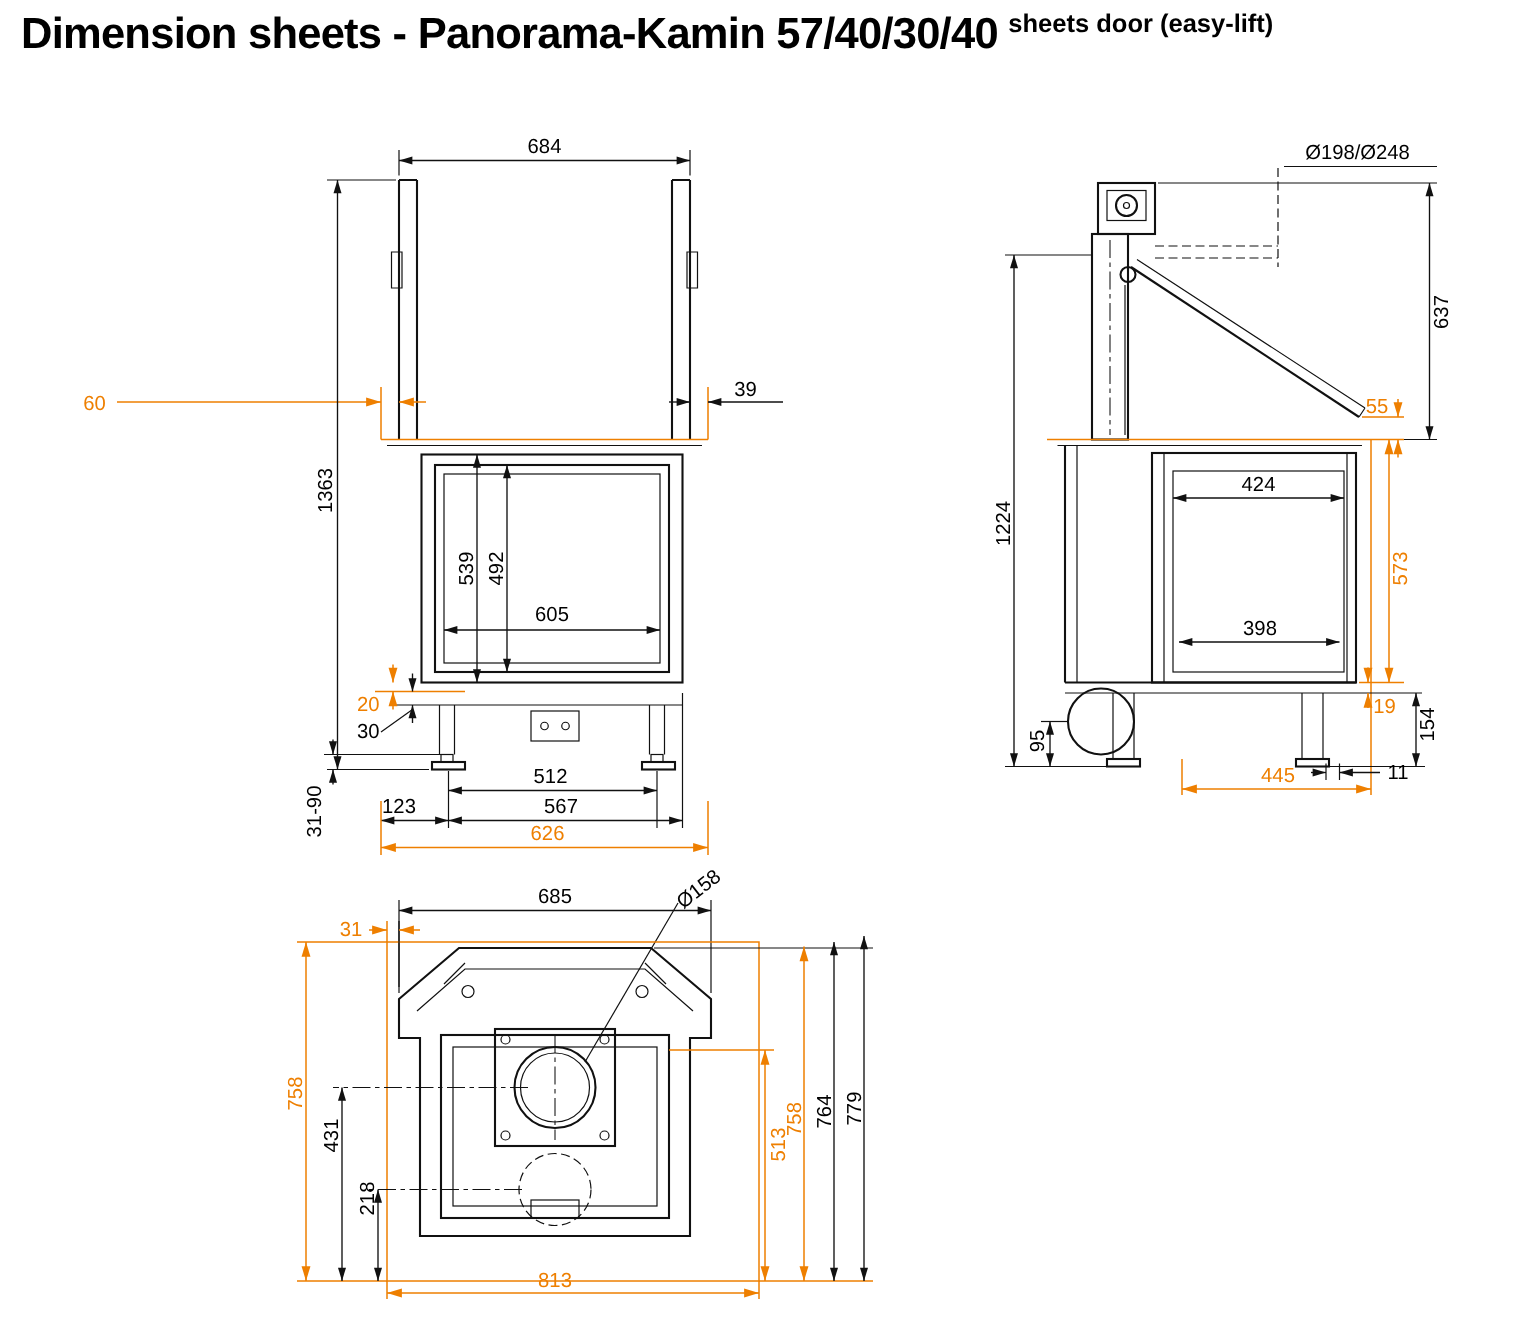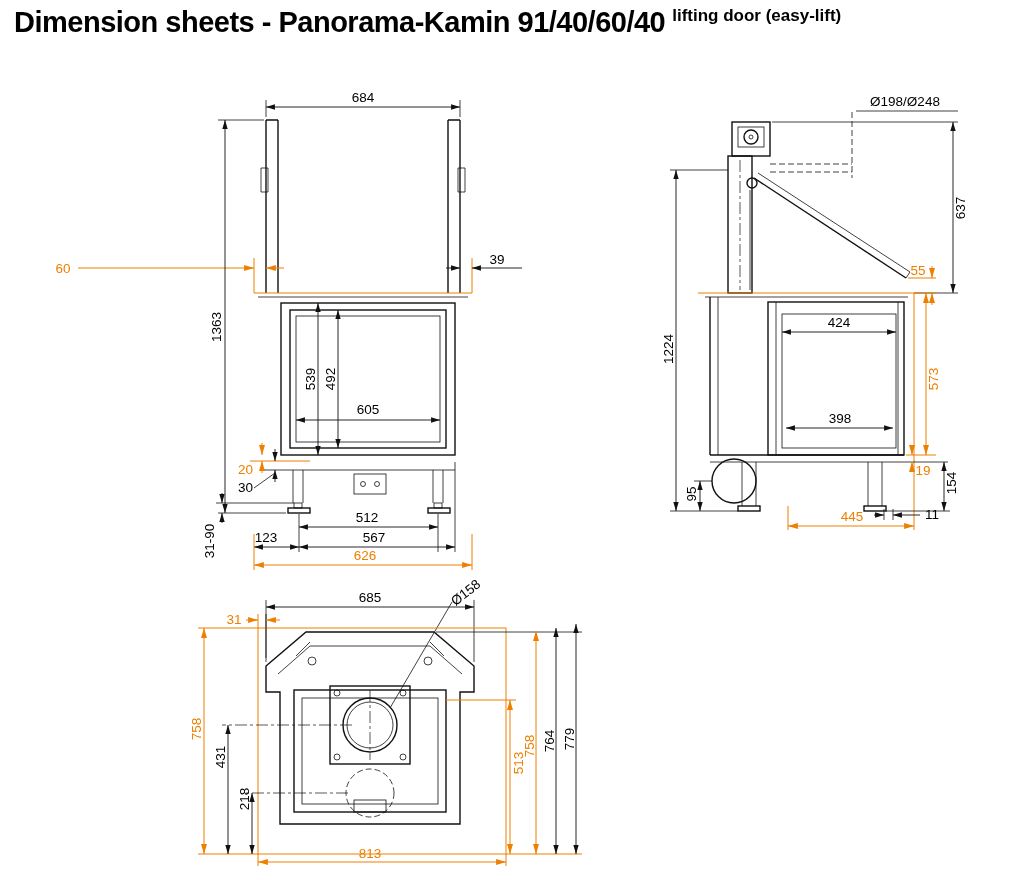--- a/index.html
+++ b/index.html
@@ -20,21 +20,21 @@
   .cl  { fill:none; stroke:var(--line); stroke-width:0.7; stroke-dasharray:12 3 3 3; }
   .dl  { fill:none; stroke:var(--line); stroke-width:0.9; }  
   .od  { fill:none; stroke:var(--accent); stroke-width:1; }  
   text.d { font-size:13.5px; fill:#000; font-family:"Liberation Sans",sans-serif; }
   text.o { fill:var(--accent); }
 </style>
 </head>
 <body>
 
 <div class="titlebar">
-  <span class="title-main">Dimension sheets - Panorama-Kamin 91/40/60/40</span><span class="title-suffix">lifting door (easy-lift)</span>
+  <span class="title-main">Dimension sheets - Panorama-Kamin 57/40/30/40</span><span class="title-suffix">sheets door (easy-lift)</span>
 </div>
 
 <svg class="drawing" width="1023" height="885" viewBox="0 0 1023 885" xmlns="http://www.w3.org/2000/svg">
   <defs>
     <marker id="ab" viewBox="0 0 10 10" refX="9.5" refY="5" markerWidth="11" markerHeight="11" orient="auto-start-reverse">
       <path d="M0.5,2.3 L9.5,5 L0.5,7.7 Z" fill="#111111"></path>
     </marker>
     <marker id="ao" viewBox="0 0 10 10" refX="9.5" refY="5" markerWidth="11" markerHeight="11" orient="auto-start-reverse">
       <path d="M0.5,2.3 L9.5,5 L0.5,7.7 Z" fill="#ee7f00"></path>
     </marker>

